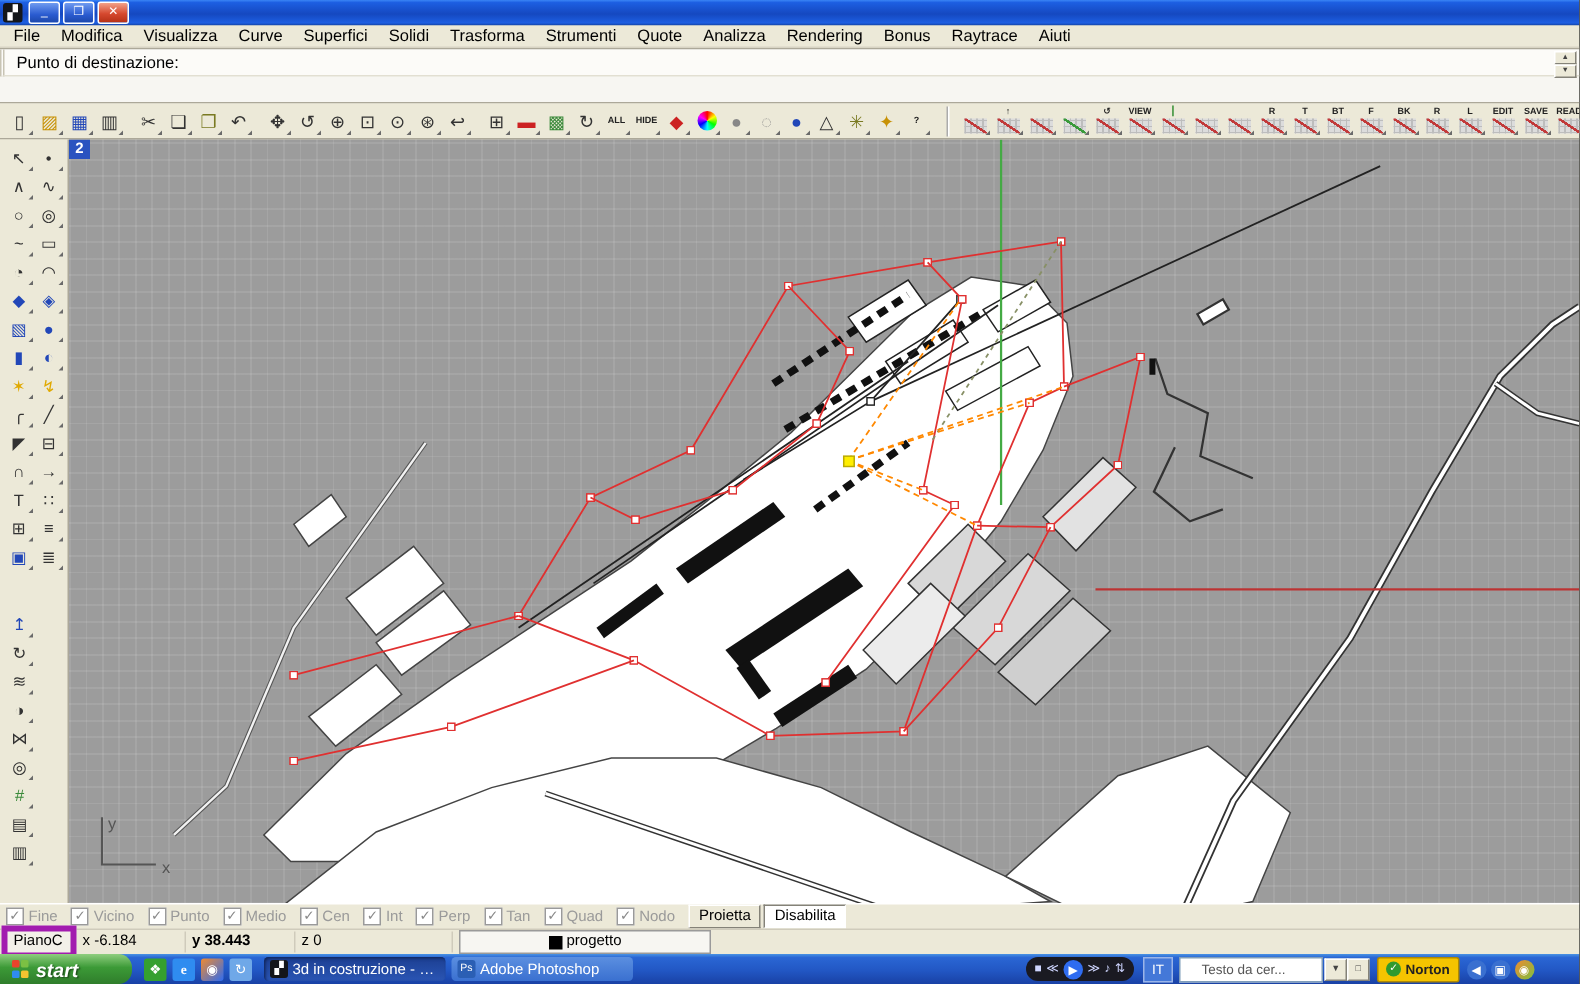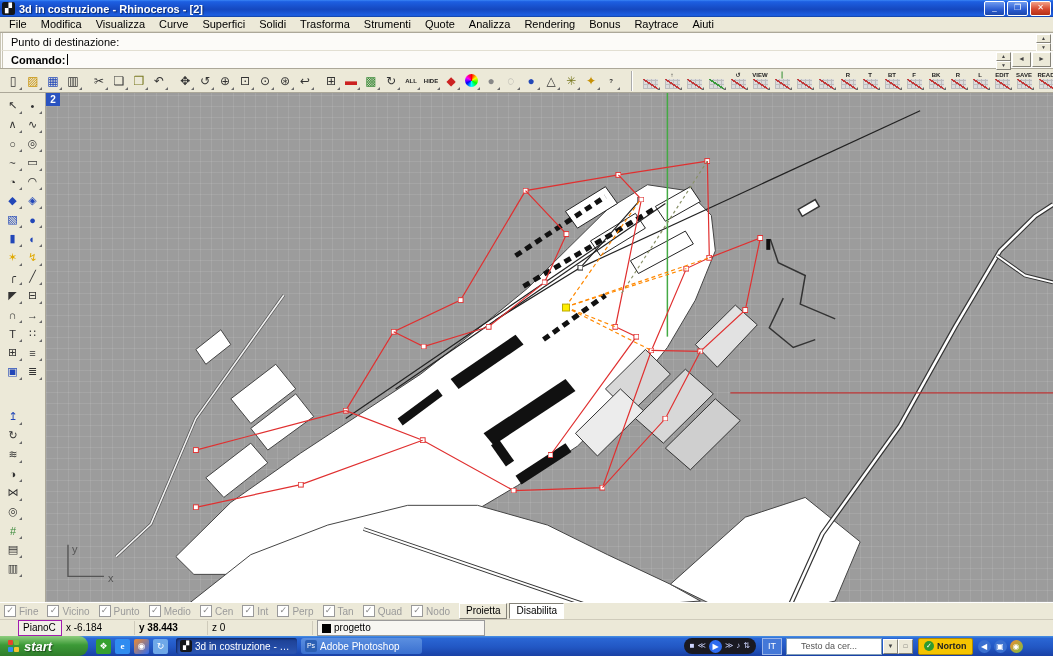--- a/index.html
+++ b/index.html
@@ -98,25 +98,25 @@
     font-style:normal;font-size:9px;line-height:9px;color:#8a8a8a;text-align:center;}
   .cb::before{content:"✓";}
   .oslabel{color:#9a9a9a;font-size:10px;}
   .osbtn{padding:0 6px;height:14px;line-height:14px;font-size:10px;background:#ece9d8;
     border:1px solid #fff;border-right-color:#848278;border-bottom-color:#848278;margin-right:2px;}
   .osbtn.active{background:#fff;border:1px solid #848278;border-right-color:#fff;border-bottom-color:#fff;}
   
   .statusbar{height:16px;flex:0 0 16px;background:#ece9d8;border-top:1px solid #cfcbbb;
     display:flex;align-items:center;font-size:10px;}
   .scell{height:14px;line-height:14px;padding:0 4px;border-right:1px solid #cfcbbb;white-space:nowrap;}
-  .scell.plane{width:34px;border:1px solid #a21caf;background:#f2f0e8;margin-left:18px;}
+  .scell.plane{width:34px;border:4px solid #a21caf;background:#f2f0e8;margin-left:1px;}
   .scell.cx{width:64px;}
   .scell.cy{width:64px;font-weight:bold;}
   .scell.cz{width:96px;}
-  .scell.layer{width:158px;background:#f7f6f2;border:1px solid #9a9a9a;display:flex;align-items:center;margin-left:4px;}
+  .scell.layer{width:158px;background:#f7f6f2;border:1px solid #9a9a9a;display:flex;align-items:center;margin-left:4px;justify-content:center;}
   .layerchip{width:9px;height:9px;background:#000;margin-right:3px;}
   .sbtn{padding:0 7px;height:14px;line-height:14px;background:#ece9d8;border:1px solid #fff;
     border-right-color:#848278;border-bottom-color:#848278;margin-left:2px;}
   .sbtns{display:flex;margin-left:6px;}
   
   .taskbar{height:20px;flex:0 0 20px;display:flex;align-items:center;
     background:linear-gradient(180deg,#4993e4 0%,#2a66d4 12%,#2257c4 55%,#1941a5 100%);}
   .startbtn{height:20px;width:80px;display:flex;align-items:center;gap:4px;padding-left:8px;
     background:linear-gradient(180deg,#8fce7f 0%,#3c9a37 45%,#2f7d2b 100%);
     border-radius:0 9px 9px 0;color:#fff;font-weight:bold;font-style:italic;font-size:13px;
@@ -163,21 +163,20 @@
   .trayic.orange{background:linear-gradient(135deg,#f08a2f,#7bc043);}
   .clock{color:#fff;font-size:10px;margin-right:6px;margin-top:47px;}
 </style>
 </head>
 <body>
 
 <div class="app">
 
   <div class="titlebar">
     <span class="appicon">▞</span>
-    <span class="title">3d in costruzione - Rhinoceros - [2]</span>
     <span class="winbtns">
         <span class="winbtn">_</span>
         <span class="winbtn">❐</span>
         <span class="winbtn close">✕</span>
       </span>
   </div>
 
   <div class="menubar">
       <span class="menu-item">File</span>
       <span class="menu-item">Modifica</span>
@@ -198,32 +197,20 @@
   <div class="cmdarea">
     <div class="cmdrow hist">
       <span>Punto di destinazione:</span>
       <span class="cmdctrl">
         <span class="vspin">
           <i class="minibtn">▲</i>
           <i class="minibtn">▼</i>
         </span>
       </span>
     </div>
-    <div class="cmdrow prompt">
-      <b>Comando:</b>
-      <span class="caret"></span>
-      <span class="cmdctrl">
-        <span class="vspin">
-          <i class="minibtn">▲</i>
-          <i class="minibtn">▼</i>
-        </span>
-        <i class="minibtn wide">◄</i>
-        <i class="minibtn wide">►</i>
-      </span>
-    </div>
   </div>
 
   <div class="toolbar">
     <span class="tbgroup">
         <span class="tb">
           <i class="tbg">▯</i>
         </span>
         <span class="tb c-amber">
           <i class="tbg">▨</i>
         </span>

